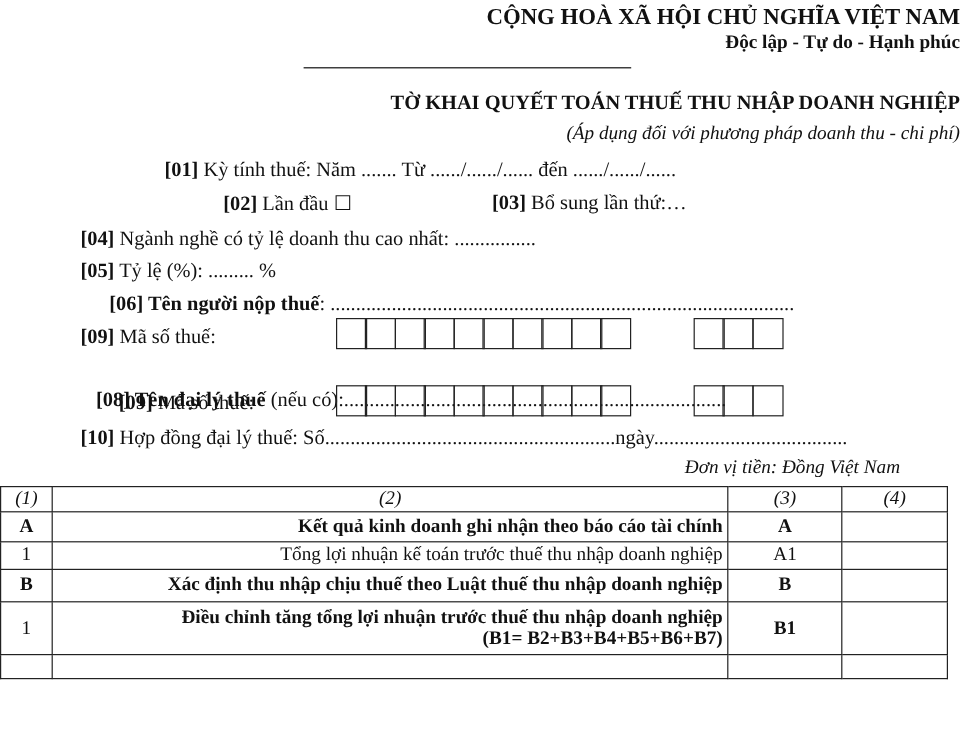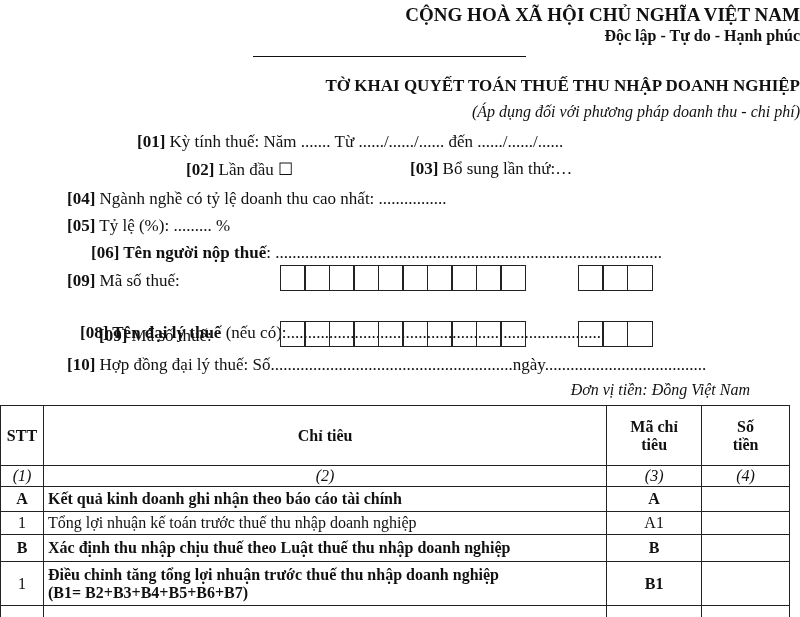--- a/index.html
+++ b/index.html
@@ -11,21 +11,21 @@
   .i { font-style: italic; }
   .t1 { top: 4px; font-size: 19px; font-weight: bold; }
   .t2 { top: 27px; font-size: 16px; font-weight: bold; }
   .rule { position: absolute; left: 253px; top: 56px; width: 273px; height: 0; border-top: 1.5px solid #111; }
   .t3 { top: 76px; font-size: 17px; font-weight: bold; }
   .t4 { top: 103px; font-size: 16px; font-style: italic; }
   .line { font-size: 17px; }
   .boxes { position: absolute; display: flex; }
   .box { width: 26px; height: 26px; border: 1.5px solid #222; margin-left: -1.5px; box-sizing: border-box; }
   table { position: absolute; left: 0; top: 405px; width: 790px; border-collapse: collapse; font-size: 16px; }
-  td, th { border: 1.5px solid #222; padding: 2px 4px; vertical-align: middle; }
+  td, th { border: 1.5px solid #222; padding: 2px 4px; vertical-align: middle; text-align: right; }
   th { font-weight: bold; text-align: center; }
   td.c { text-align: center; }
   .num-row td { font-style: italic; text-align: center; padding: 0 4px; height: 20px; }
   .bold { font-weight: bold; }
 </style>
 </head>
 <body>
 
 <div class="abs center t1">CỘNG HOÀ XÃ HỘI CHỦ NGHĨA VIỆT NAM</div>
 <div class="abs center t2">Độc lập - Tự do - Hạnh phúc</div>
@@ -104,26 +104,20 @@
 <div class="abs i" style="right:50px; top:381px; font-size:16px;">Đơn vị tiền: Đồng Việt Nam</div>
 
 <table>
   <colgroup>
     <col style="width:43px">
       <col style="width:564px">
       <col style="width:95px">
       <col style="width:88px">
   </colgroup>
   <tbody>
-      <tr style="height:60px;">
-    <th>STT</th>
-    <th>Chỉ tiêu</th>
-    <th><span>Mã chỉ</span><br><span>tiêu</span></th>
-    <th><span>Số</span><br><span>tiền</span></th>
-  </tr>
   <tr class="num-row">
     <td>(1)</td>
     <td>(2)</td>
     <td>(3)</td>
     <td>(4)</td>
   </tr>
   <tr style="height:25px;">
     <td class="c bold">A</td>
     <td class="bold">Kết quả kinh doanh ghi nhận theo báo cáo tài chính</td>
     <td class="c bold">A</td>

